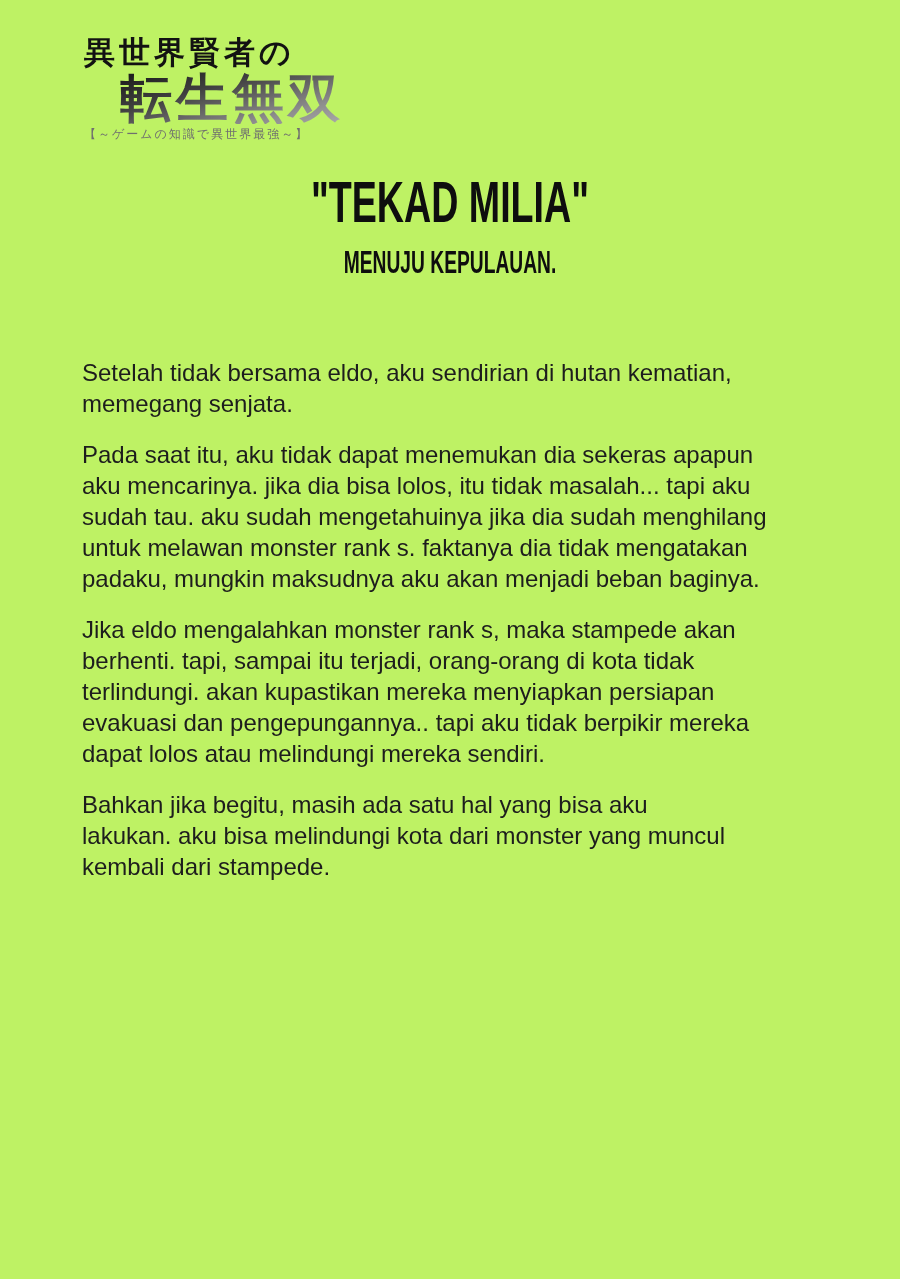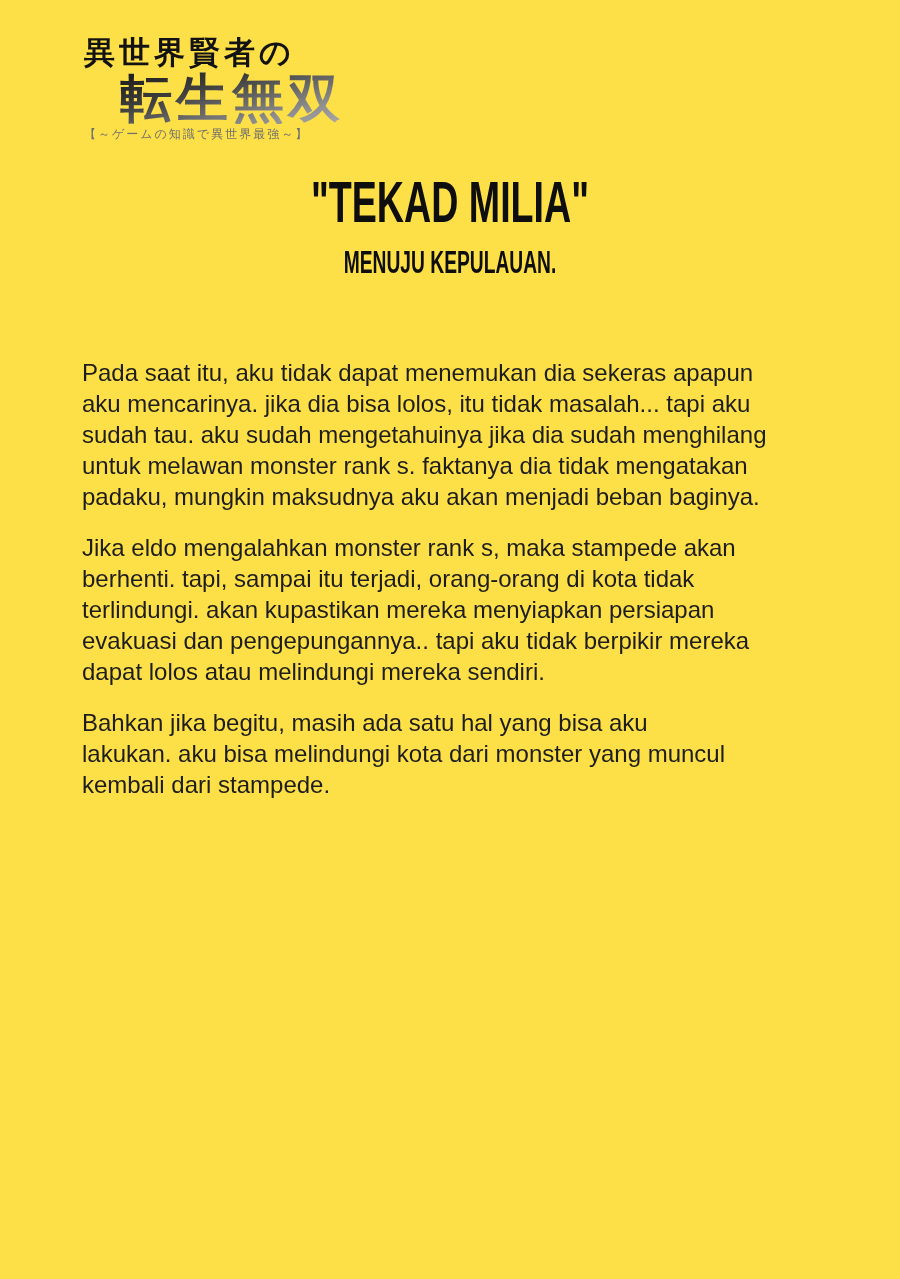--- a/index.html
+++ b/index.html
@@ -10,21 +10,21 @@
   body {
     width: 900px;
     height: 1279px;
     position: relative;
     font-family: "Liberation Sans", sans-serif;
     overflow: hidden;
   }
   .page {
     position: absolute;
     inset: 0;
-    background: #fde047;
+    background: #bef264;
   }
 
   
   .logo {
     position: absolute;
     left: 84px;
     top: 34px;
     width: 260px;
     color: #151515;
     text-align: left;
@@ -127,20 +127,22 @@
     <div class="logo-line1">異世界賢者の</div>
     <div class="logo-line2">転生無双</div>
     <div class="logo-tagline">【～ゲームの知識で異世界最強～】</div>
   </header>
 
   <h1 class="title">"TEKAD MILIA"</h1>
 
   <h2 class="subtitle">MENUJU KEPULAUAN.</h2>
 
   <main class="body-text">
+    <p>Setelah tidak bersama eldo, aku sendirian di hutan kematian,
+memegang senjata.</p>
     <p>Pada saat itu, aku tidak dapat menemukan dia sekeras apapun
 aku mencarinya. jika dia bisa lolos, itu tidak masalah... tapi aku
 sudah tau. aku sudah mengetahuinya jika dia sudah menghilang
 untuk melawan monster rank s. faktanya dia tidak mengatakan
 padaku, mungkin maksudnya aku akan menjadi beban baginya.</p>
     <p>Jika eldo mengalahkan monster rank s, maka stampede akan
 berhenti. tapi, sampai itu terjadi, orang-orang di kota tidak
 terlindungi. akan kupastikan mereka menyiapkan persiapan
 evakuasi dan pengepungannya.. tapi aku tidak berpikir mereka
 dapat lolos atau melindungi mereka sendiri.</p>

